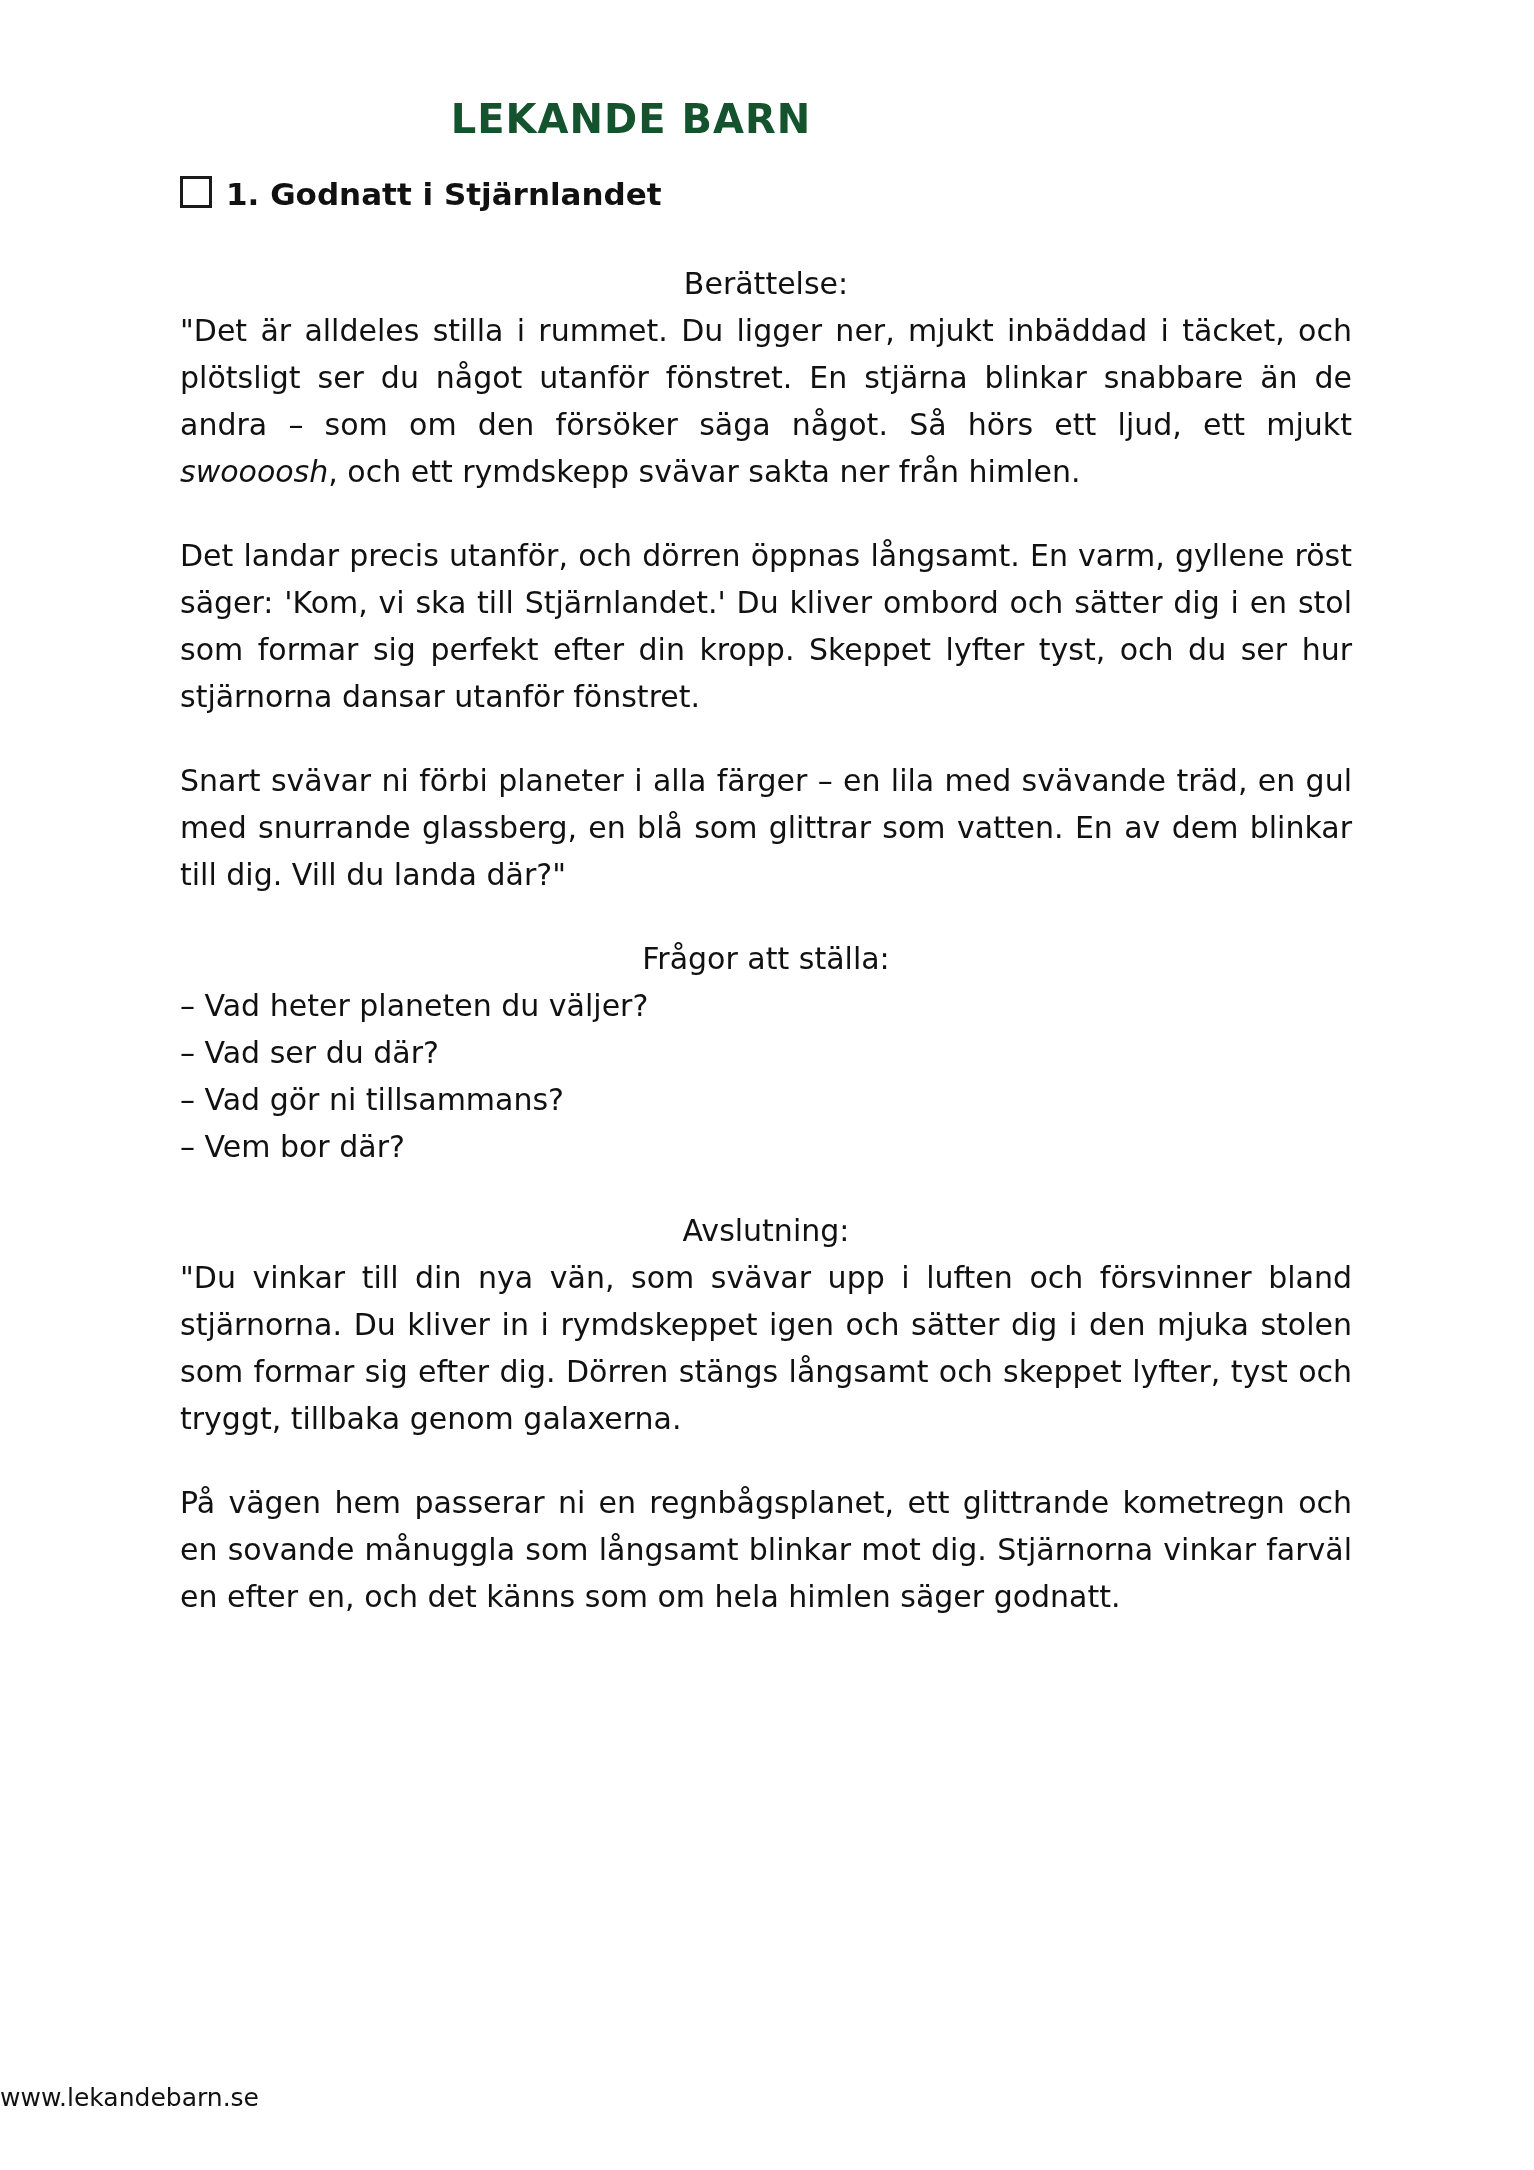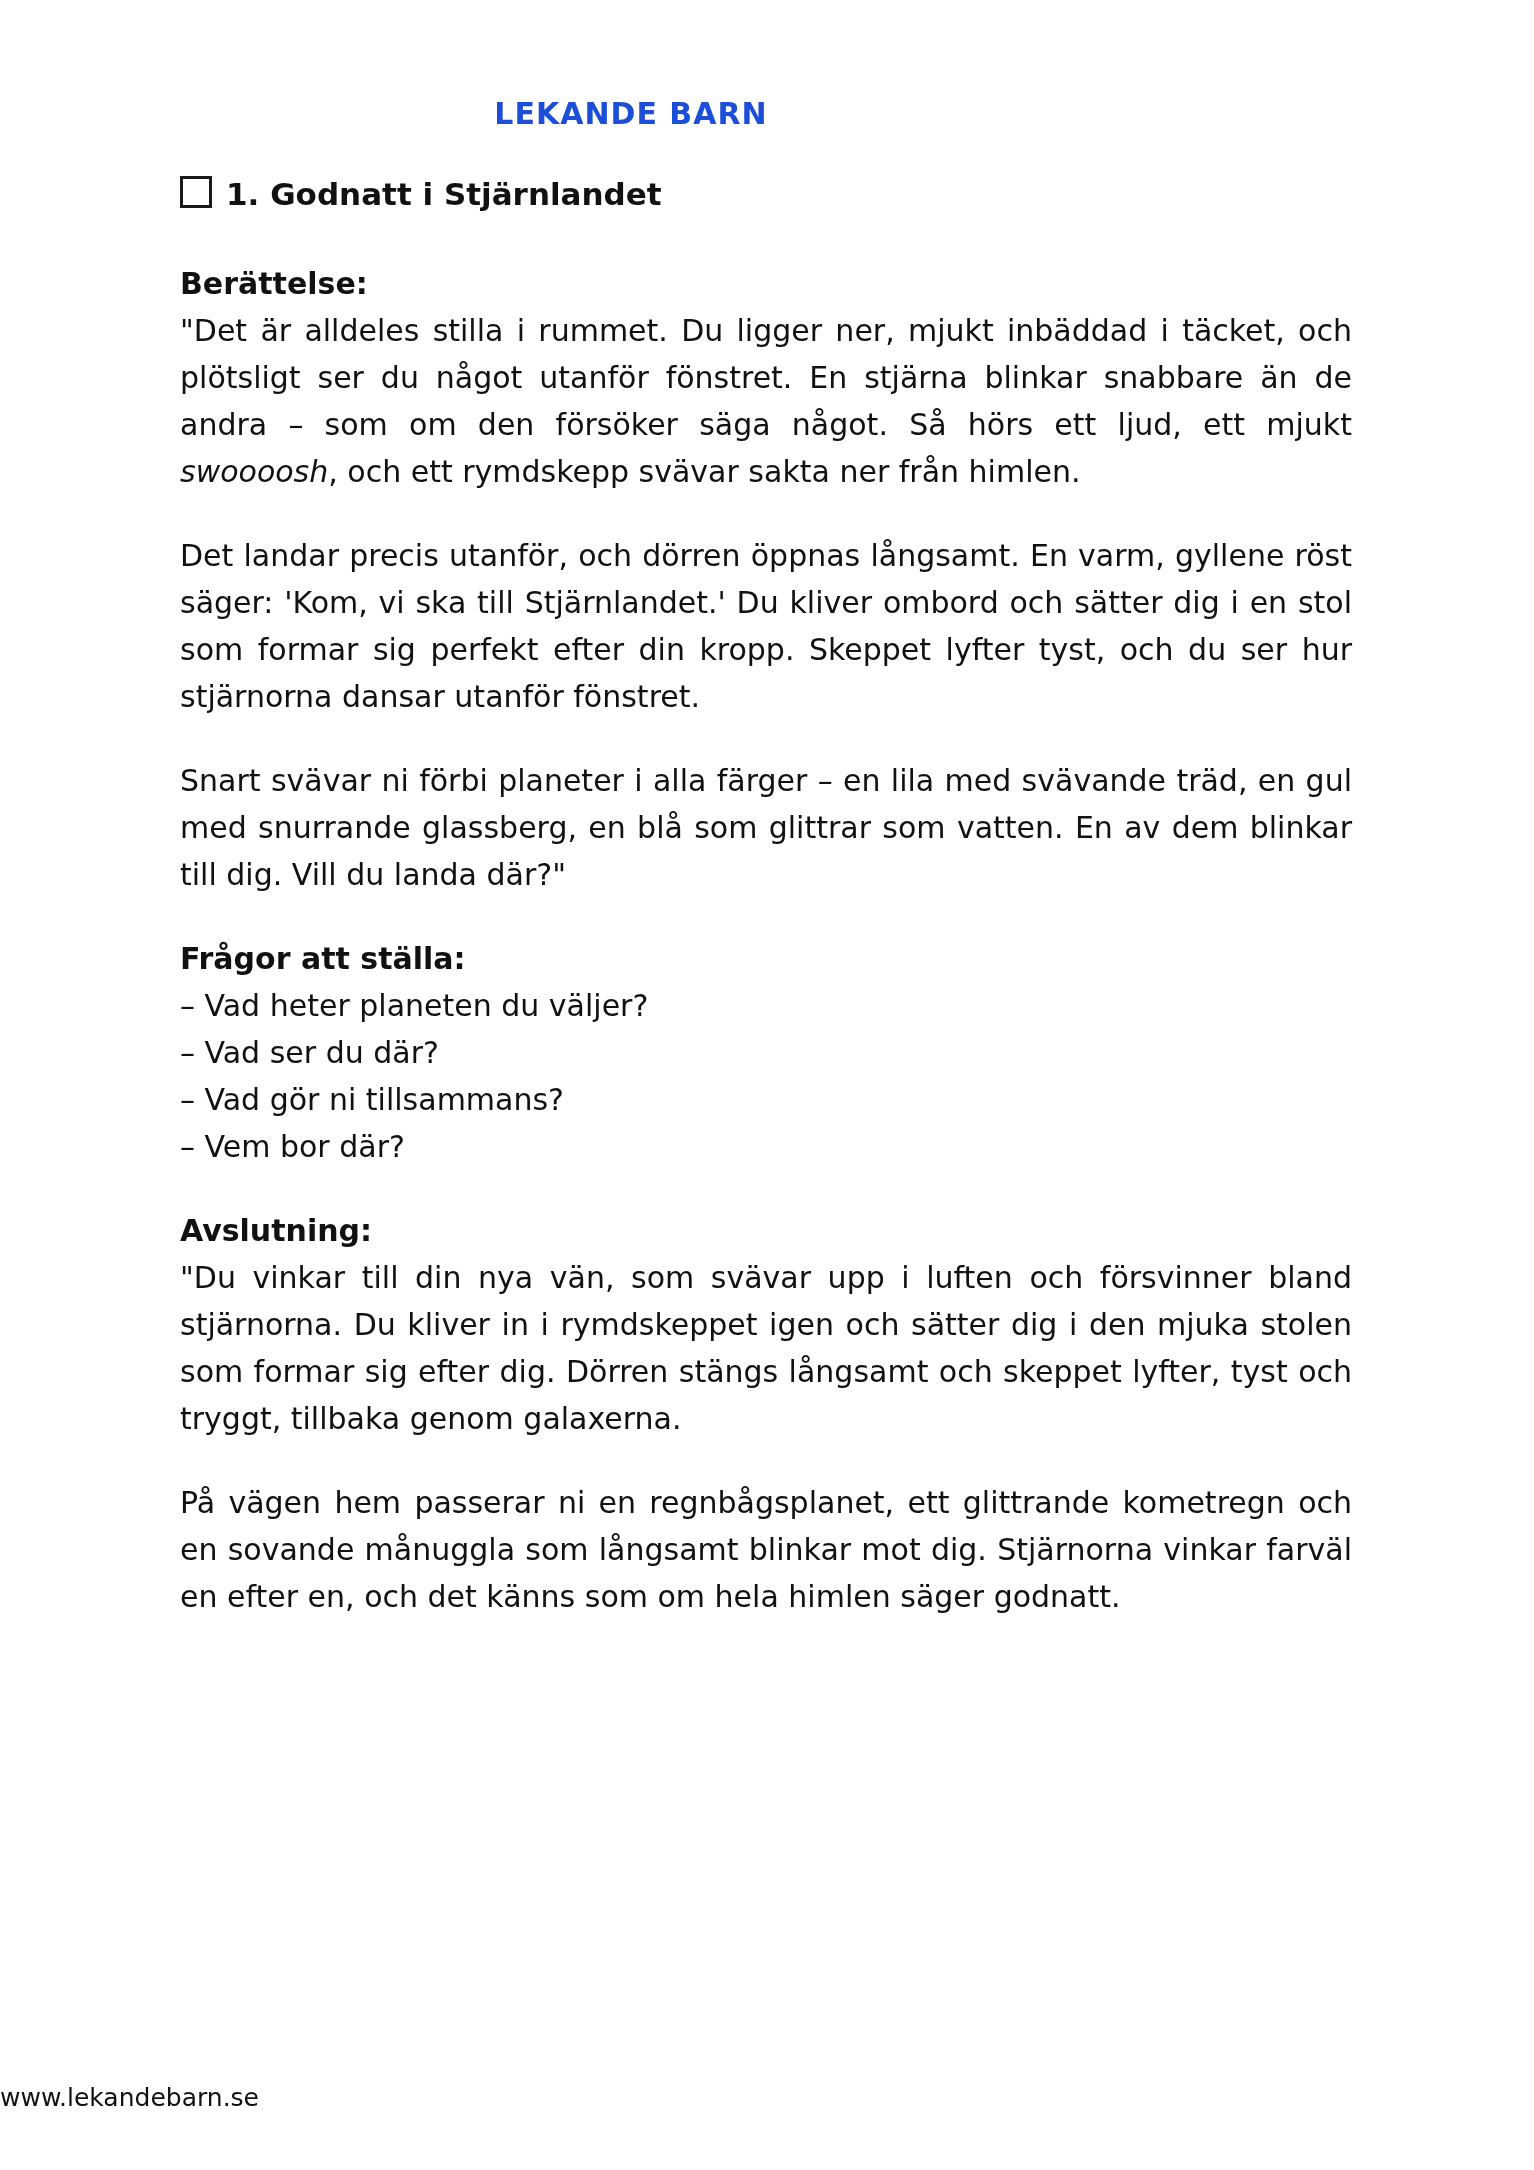--- a/index.html
+++ b/index.html
@@ -1,26 +1,26 @@
 <!DOCTYPE html>
 <html><head>
 <meta charset="utf-8">
 <style>
   html, body { margin: 0; padding: 0; background: #ffffff; }
   body { width: 1534px; height: 2170px; position: relative; overflow: hidden;
          font-family: "DejaVu Sans", sans-serif; color: #111111; }
   .logo { position: absolute; top: 96px; left: 0; width: 1262px; text-align: center;
-          font-family: "DejaVu Sans", sans-serif; font-weight: bold; font-size: 30px;
-          letter-spacing: 1px; color: #1d4ed8; }
+          font-family: "DejaVu Sans", sans-serif; font-weight: bold; font-size: 40px;
+          letter-spacing: 1px; color: #14532d; }
   .content { position: absolute; left: 180px; top: 176px; width: 1172px; }
   .title-row { display: flex; align-items: flex-start; height: 46px; }
   .checkbox { width: 32px; height: 32px; border: 3px solid #1a1a1a; box-sizing: border-box;
               margin-right: 14px; background: #fff; }
   .title { font-weight: bold; font-size: 31px; }
-  .heading { font-weight: bold; font-size: 30px; line-height: 47px; margin: 0; }
+  .heading { font-weight: normal; font-size: 30px; line-height: 47px; margin: 0; text-align: center; }
   p { margin: 0; font-size: 30px; line-height: 47px; text-align: justify; }
   p.para { margin-bottom: 37px; }
   .sec1 { margin-top: 38px; }
   .sec2 { margin-top: 0px; }
   .q-list { list-style: none; margin: 0; padding: 0; font-size: 30px; line-height: 47px; margin-bottom: 37px; }
   em { font-style: italic; }
   .footer { position: absolute; top: 2083px; left: 0; width: 1534px; text-align: left;
             font-size: 25px; color: #111111; }
 </style>
 </head>

